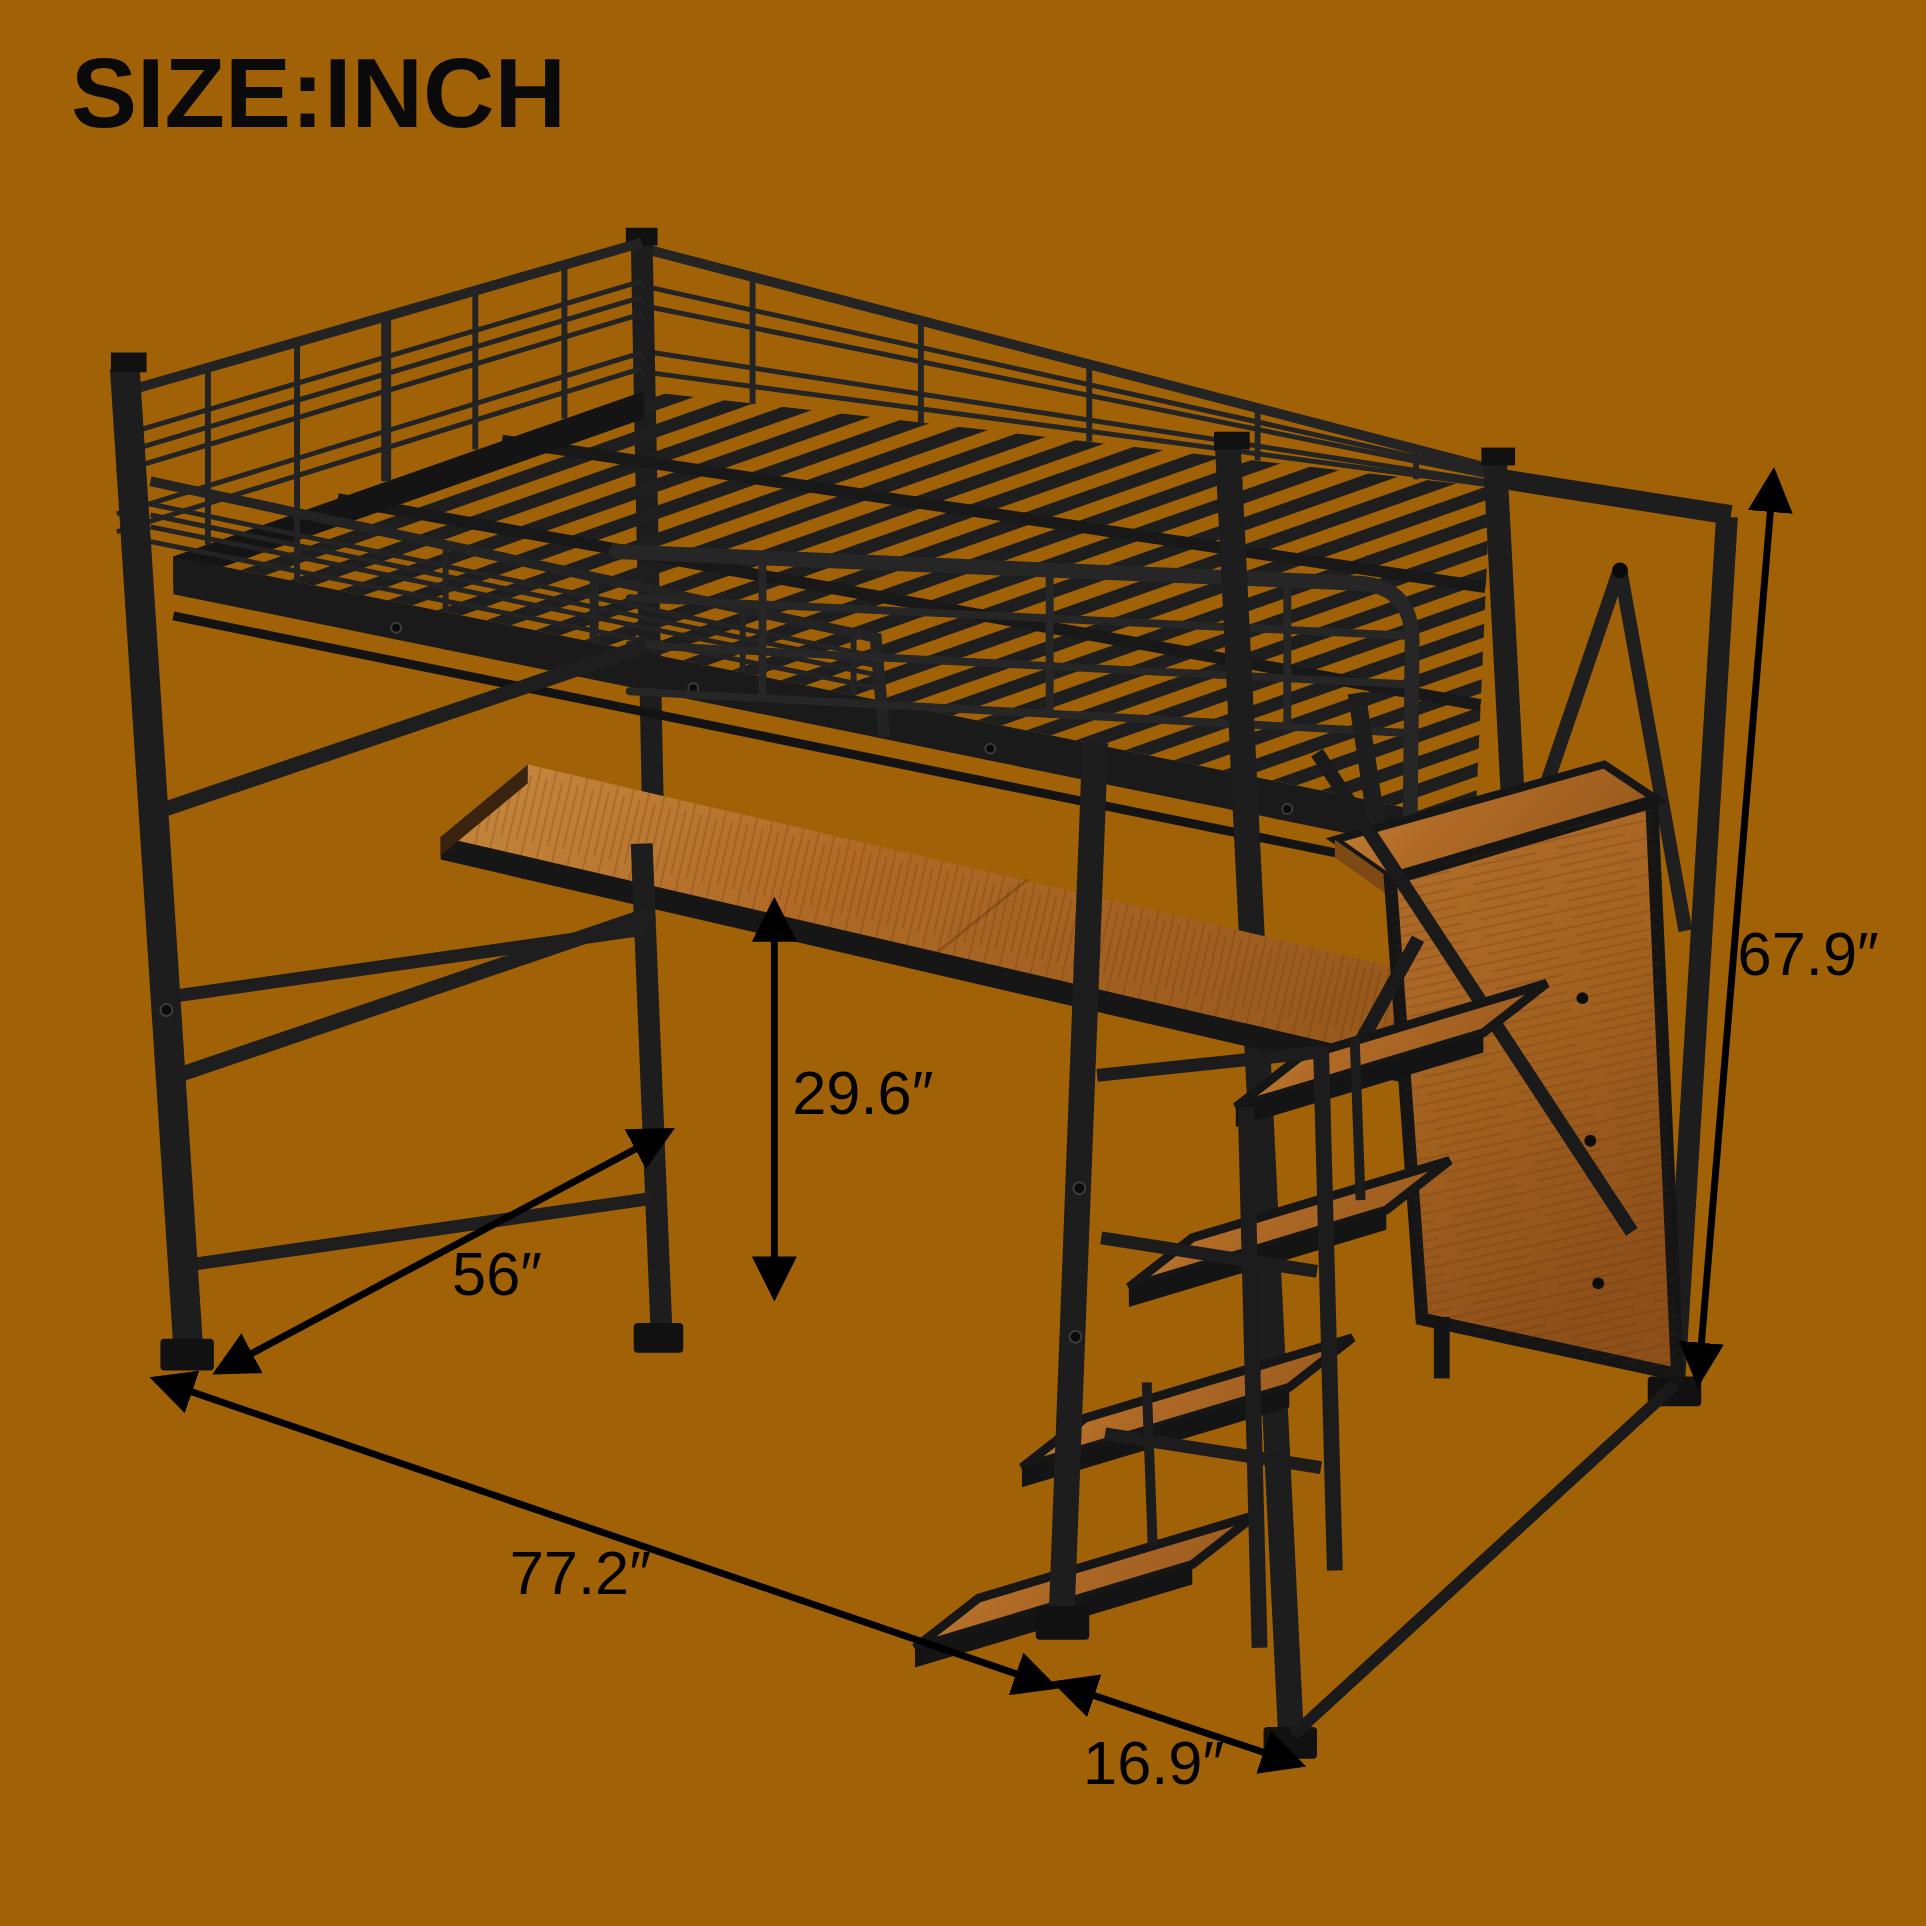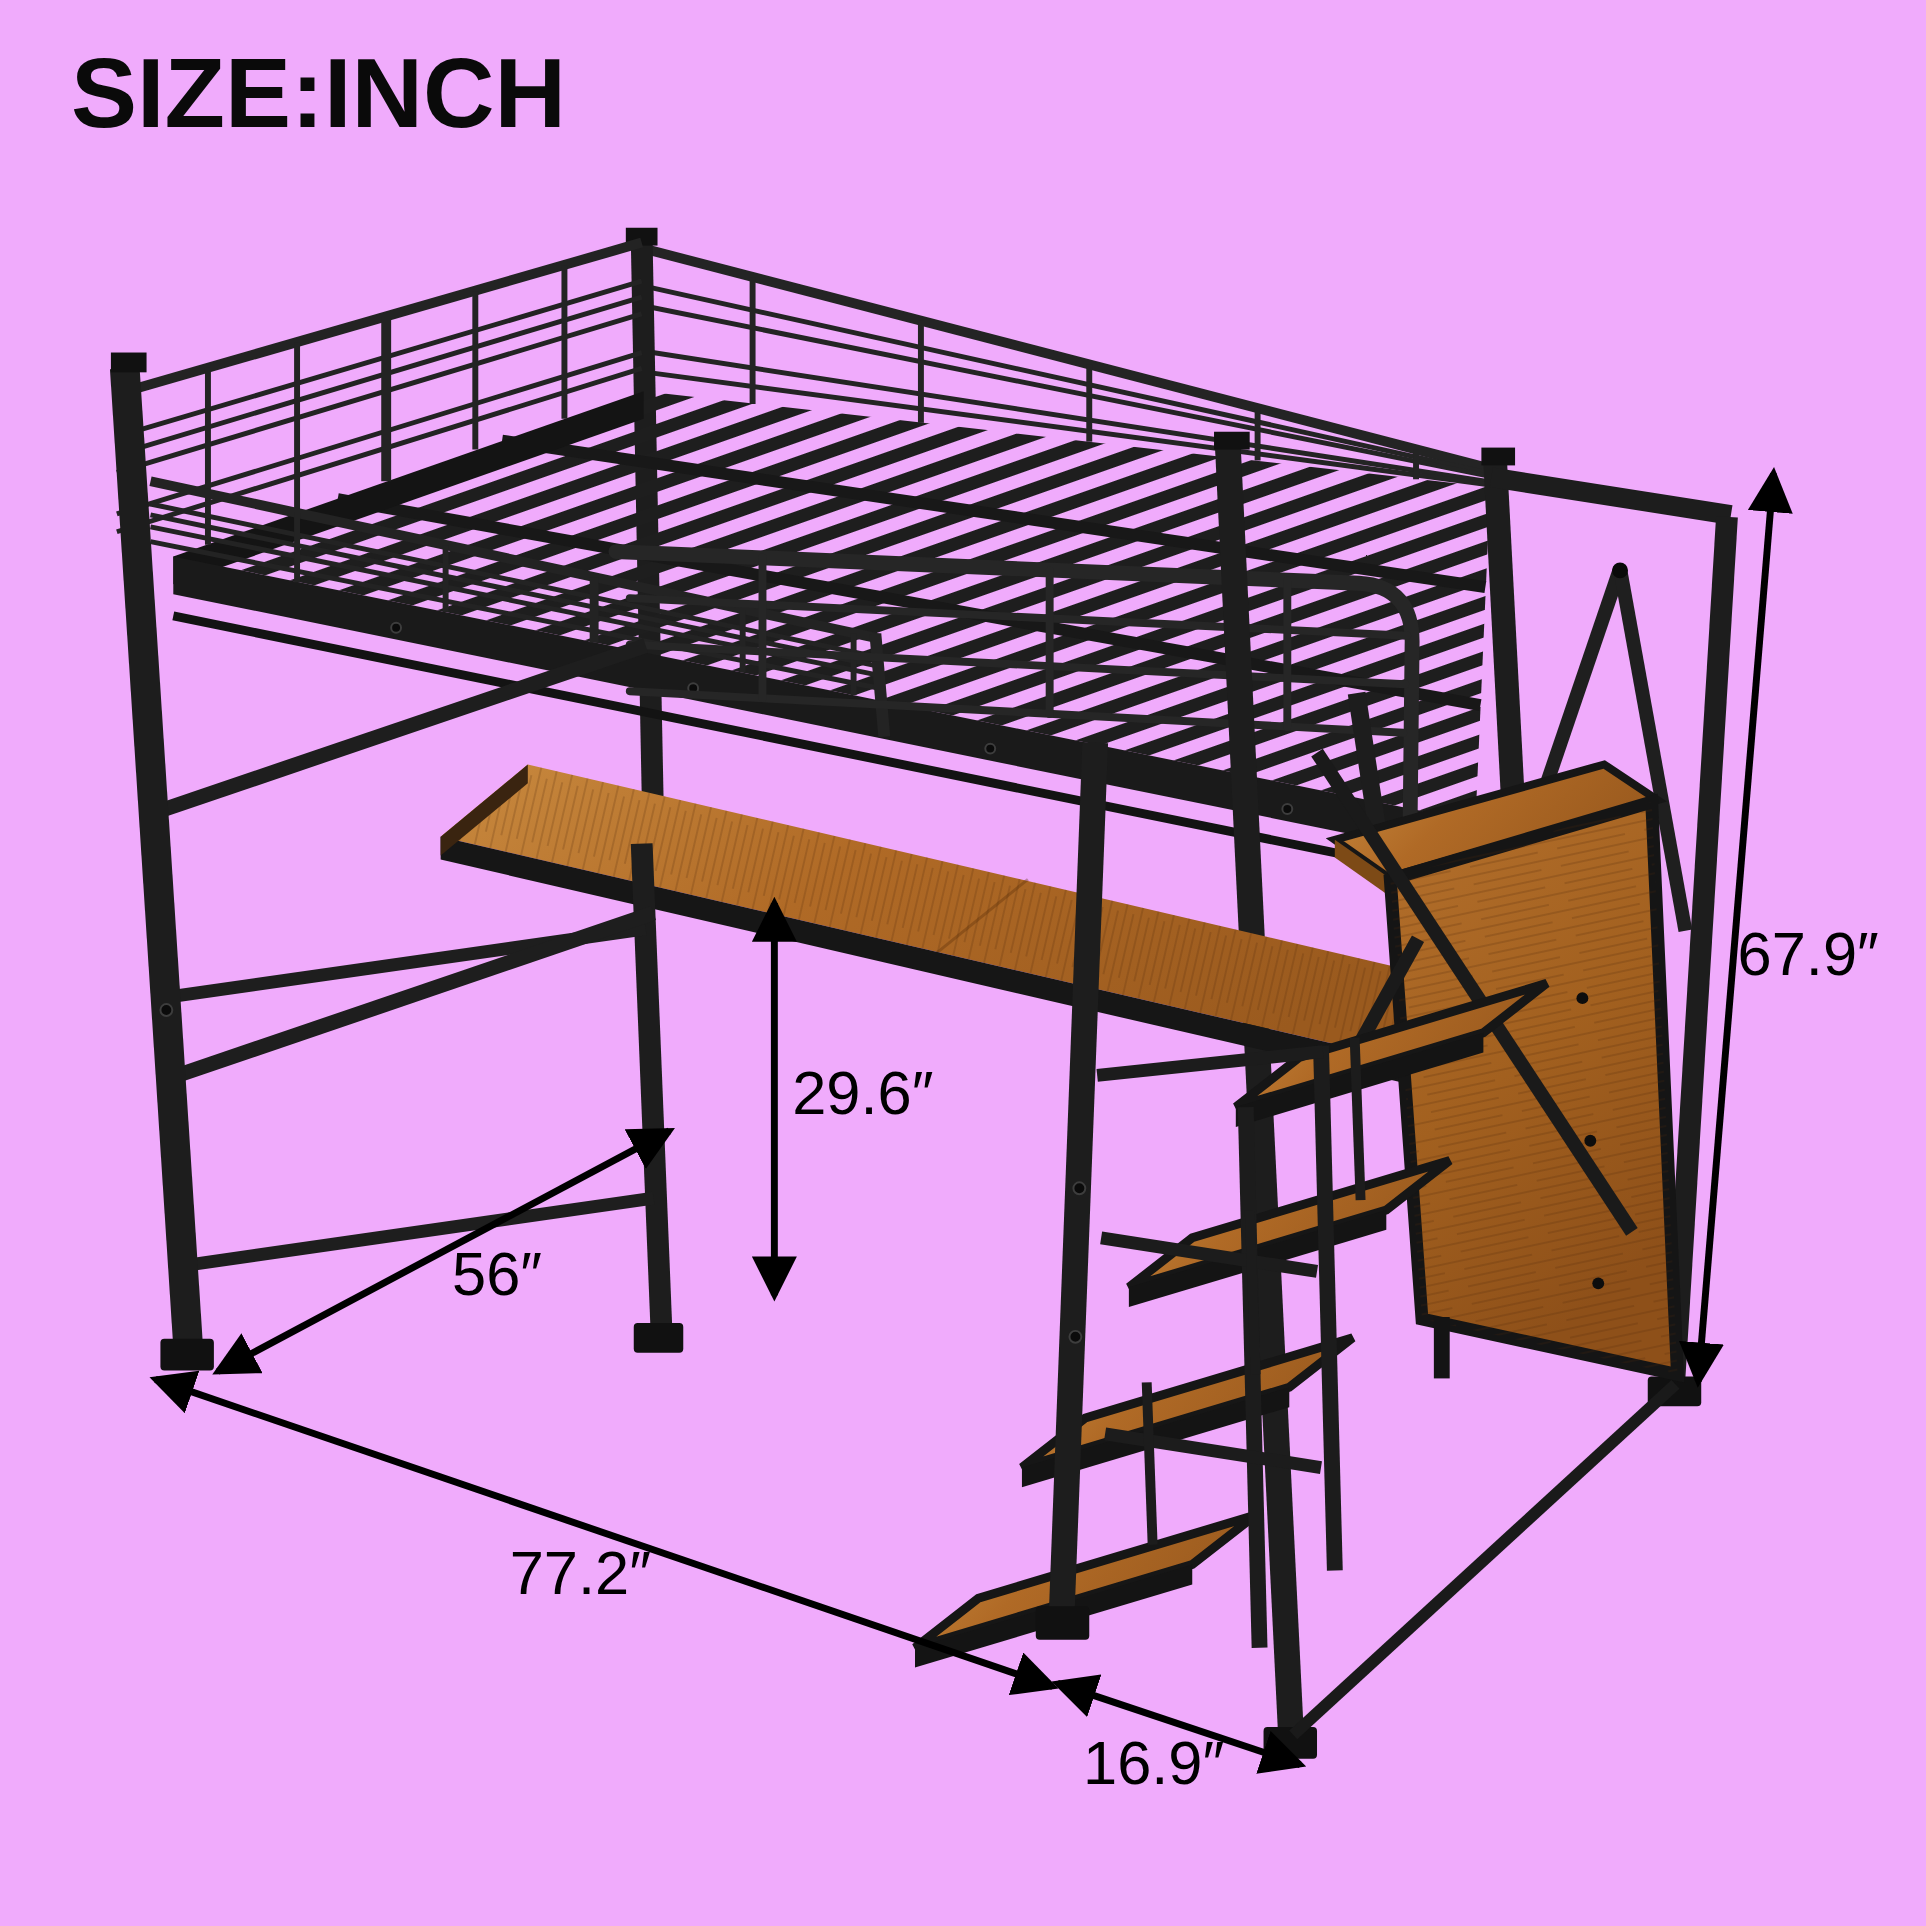--- a/index.html
+++ b/index.html
@@ -1,16 +1,16 @@
 <!DOCTYPE html>
 <html><head>
 <meta charset="utf-8">
 <style>
   html,body{margin:0;padding:0;background:#ffffff;}
-  .canvas{position:relative;width:1927px;height:1927px;background:#f0abfc;overflow:hidden;
+  .canvas{position:relative;width:1927px;height:1927px;background:#a16207;overflow:hidden;
           font-family:"Liberation Sans",sans-serif;}
   .page-title{position:absolute;left:71px;top:36px;margin:0;font-size:99px;font-weight:bold;
               letter-spacing:0px;color:#0a0a0a;font-family:"Liberation Sans",sans-serif;}
   svg{position:absolute;left:0;top:0;}
   .dim-label{font-family:"Liberation Sans",sans-serif;font-size:62px;fill:#000;}
 </style>
 </head>
 <body>
 
 <div class="canvas">

